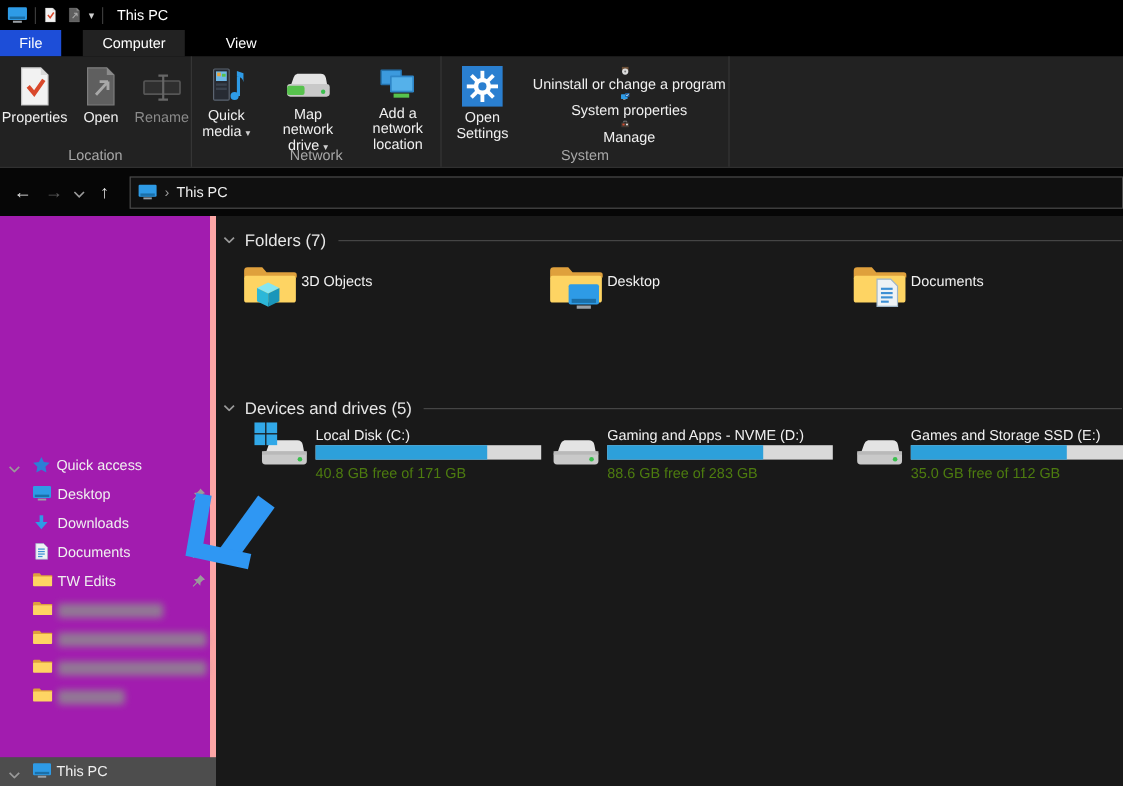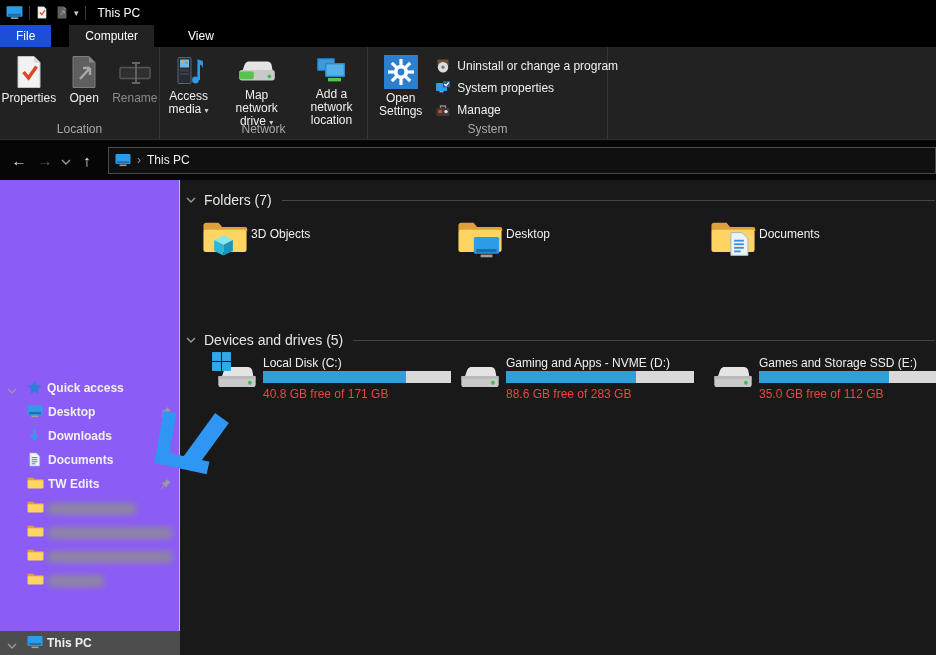--- a/index.html
+++ b/index.html
@@ -32,37 +32,37 @@
   .g-system   { width:240px; }
   .g-spacer   { flex:1; border-right:none; }
   .rbtns { display:flex; justify-content:center; gap:2px; }
   .rbtn { display:flex; flex-direction:column; align-items:center; padding:4px 5px 0 5px; text-align:center; }
   .rbtn .lbl { margin-top:3px; line-height:13px; }
   .rbtn.disabled .lbl { color:#8a8a8a; }
   .rbtn.disabled svg { opacity:.5; }
   .rbtn .lbl .dd { font-size:8px; color:#cfcfcf; }
   .g-system .inner { display:flex; padding-left:6px; }
   .smallstack { display:flex; flex-direction:column; margin-left:8px; margin-top:4px; }
-  .sbtn { display:flex; align-items:center; height:22px; }
+  .sbtn { display:flex; align-items:center; height:22px;flex-direction:column; }
   .sbtn .lbl { margin-left:6px; white-space:nowrap; }
 
   
   .navrow { position:absolute; left:0; top:140px; width:936px; height:40px; background:#060606;
     display:flex; align-items:center; }
   .navbtn { width:26px; text-align:center; font-size:15px; color:#e8e8e8; }
   .navbtn.dim { color:#5c5c5c; }
   .navchev { width:16px; display:flex; justify-content:center; }
   .addressbox { flex:1; height:27px; margin-left:8px; background:#101010; border:1px solid #4a4a4a;
     display:flex; align-items:center; padding-left:6px; }
   .crumb-sep { color:#9a9a9a; margin:0 6px; font-size:12px; }
   .crumb { color:#f0f0f0; }
 
   
   .bodywrap { position:absolute; left:0; top:180px; width:936px; height:475px; display:flex; }
-  .sidebar { position:relative; width:180px; height:100%; border-right:1px solid #fca5a5; background:#8b5cf6;font-weight:bold; }
+  .sidebar { position:relative; width:180px; height:100%; border-right:5px solid #fca5a5; background:#a21caf; }
   .mainpane { position:relative; width:755px; height:100%; background:#191919; overflow:visible; }
 
   
   .srow { position:absolute; left:0; width:180px; height:24px; }
   .srow.selected { background:#4d4d4d; }
   .srow .chev { position:absolute; top:7px; }
   .srow .sicon { position:absolute; top:4px; }
   .srow .slabel { position:absolute; top:5px; white-space:nowrap; }
   .srow .pin { position:absolute; right:8px; top:6px; }
   .root .chev { left:7px; } .root .sicon { left:27px; } .root .slabel { left:47px; }
@@ -75,21 +75,21 @@
   .secheader .htxt { margin-left:8px; font-size:14px; color:#e6e6e6; white-space:nowrap; }
   .secheader .hline { flex:1; height:1px; background:#454545; margin-left:10px; }
   .tile { position:absolute; width:253px; height:52px; }
   .tile .bigfolder { position:absolute; left:0; top:0; }
   .tile .overlay { position:absolute; }
   .tile .fname { position:absolute; left:49px; top:9px; white-space:nowrap; }
   .dtile { position:absolute; width:253px; height:48px; }
   .dtile .dname { position:absolute; left:49px; top:0; white-space:nowrap; }
   .dtile .bar { position:absolute; left:49px; top:15px; width:188px; height:12px; background:#d9d9d9; }
   .dtile .fill { height:12px; background:#2da0da; }
-  .dtile .dfree { position:absolute; left:49px; top:31px; color:#ef4444; white-space:nowrap; }
+  .dtile .dfree { position:absolute; left:49px; top:31px; color:#4d7c0f; white-space:nowrap; }
   .dtile .dico { position:absolute; left:0; top:4px; }
   .dtile .winlogo { position:absolute; left:-3px; top:-5px; }
 
   .arrow-ann { position:absolute; left:148px; top:402px; z-index:50; pointer-events:none; }
 </style>
 </head>
 <body>
 
 <svg width="0" height="0" style="position:absolute">
   <defs>
@@ -287,21 +287,21 @@
       </div>
       <div class="glabel">Location</div>
     </div>
 
     <div class="rgroup g-network">
       <div class="rbtns">
         <div class="rbtn" style="width:58px">
           <svg width="32" height="32">
               <use href="#sym-media"></use>
             </svg>
-          <div class="lbl"><span>Access media</span> <span class="dd">▾</span></div>
+          <div class="lbl"><span>Quick media</span> <span class="dd">▾</span></div>
         </div>
         <div class="rbtn" style="width:76px">
           <svg width="44" height="31">
               <use href="#sym-mapdrive"></use>
             </svg>
           <div class="lbl"><span>Map network drive</span> <span class="dd">▾</span></div>
         </div>
         <div class="rbtn" style="width:72px">
           <svg width="34" height="30">
               <use href="#sym-netpc"></use>

